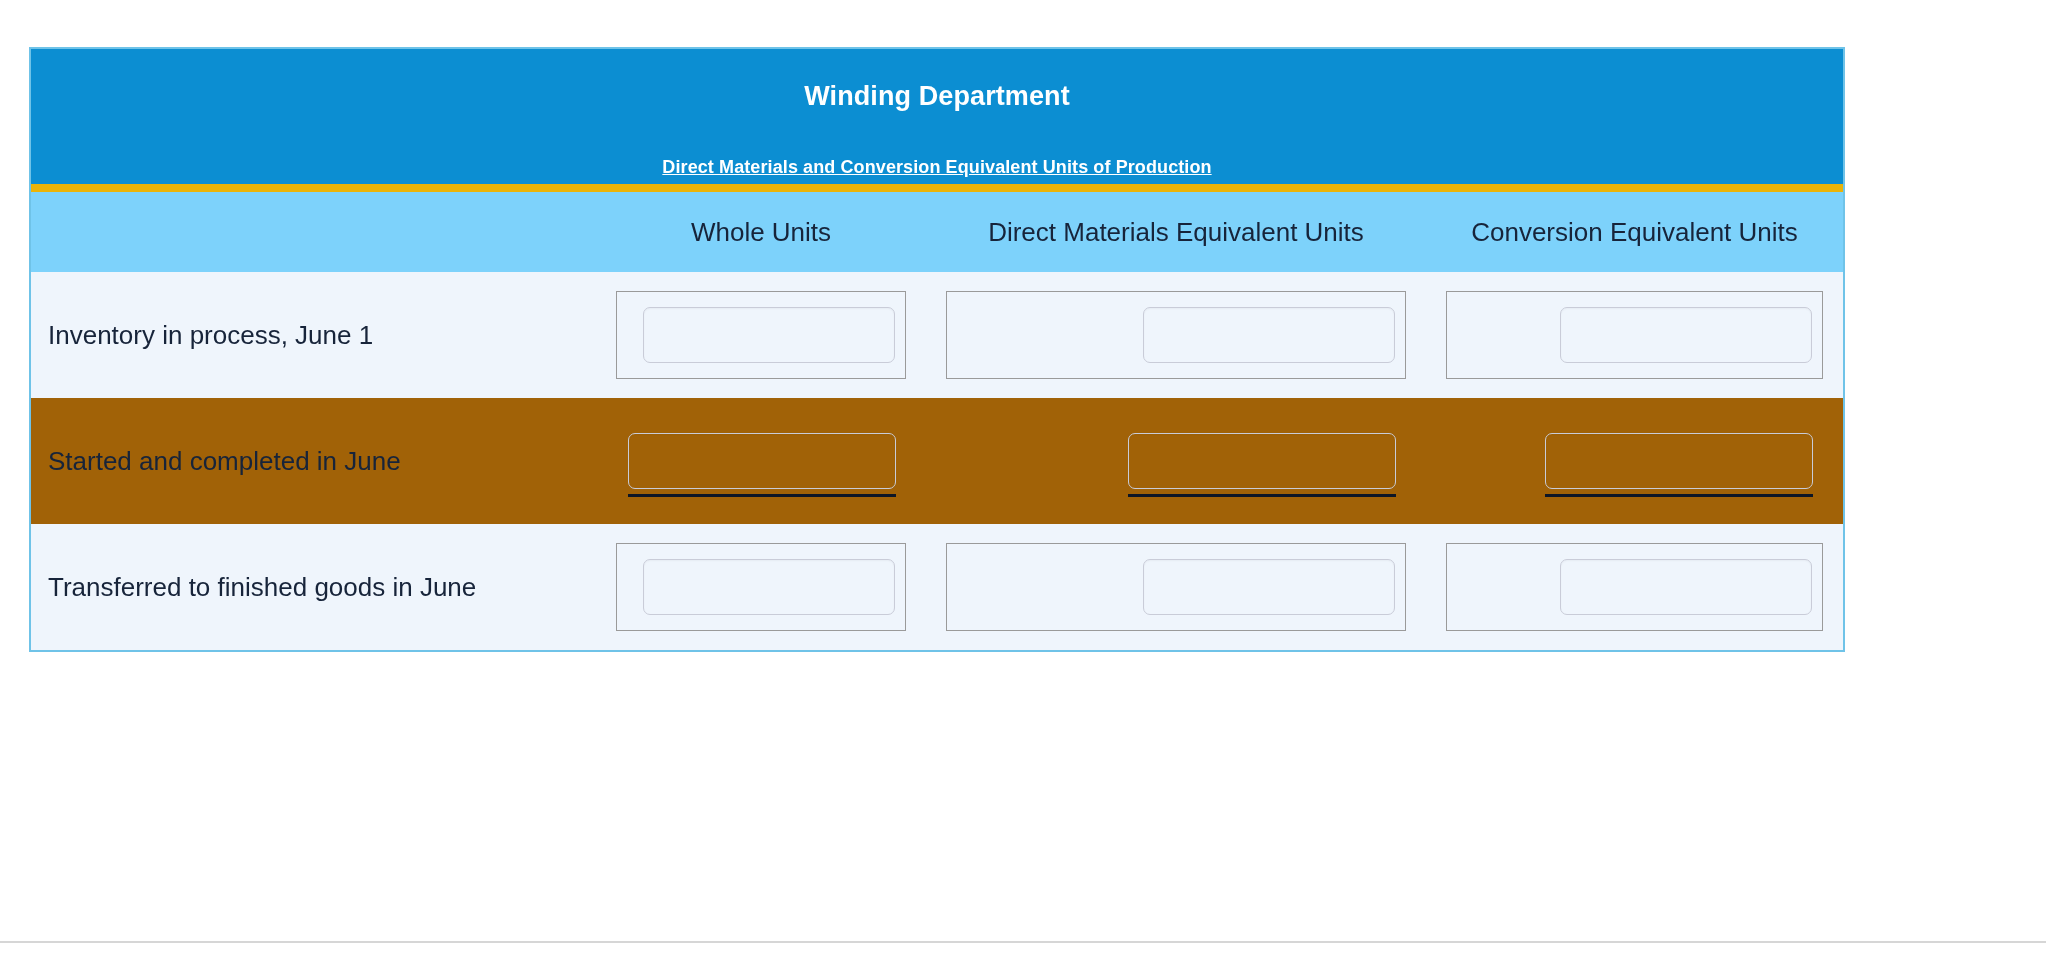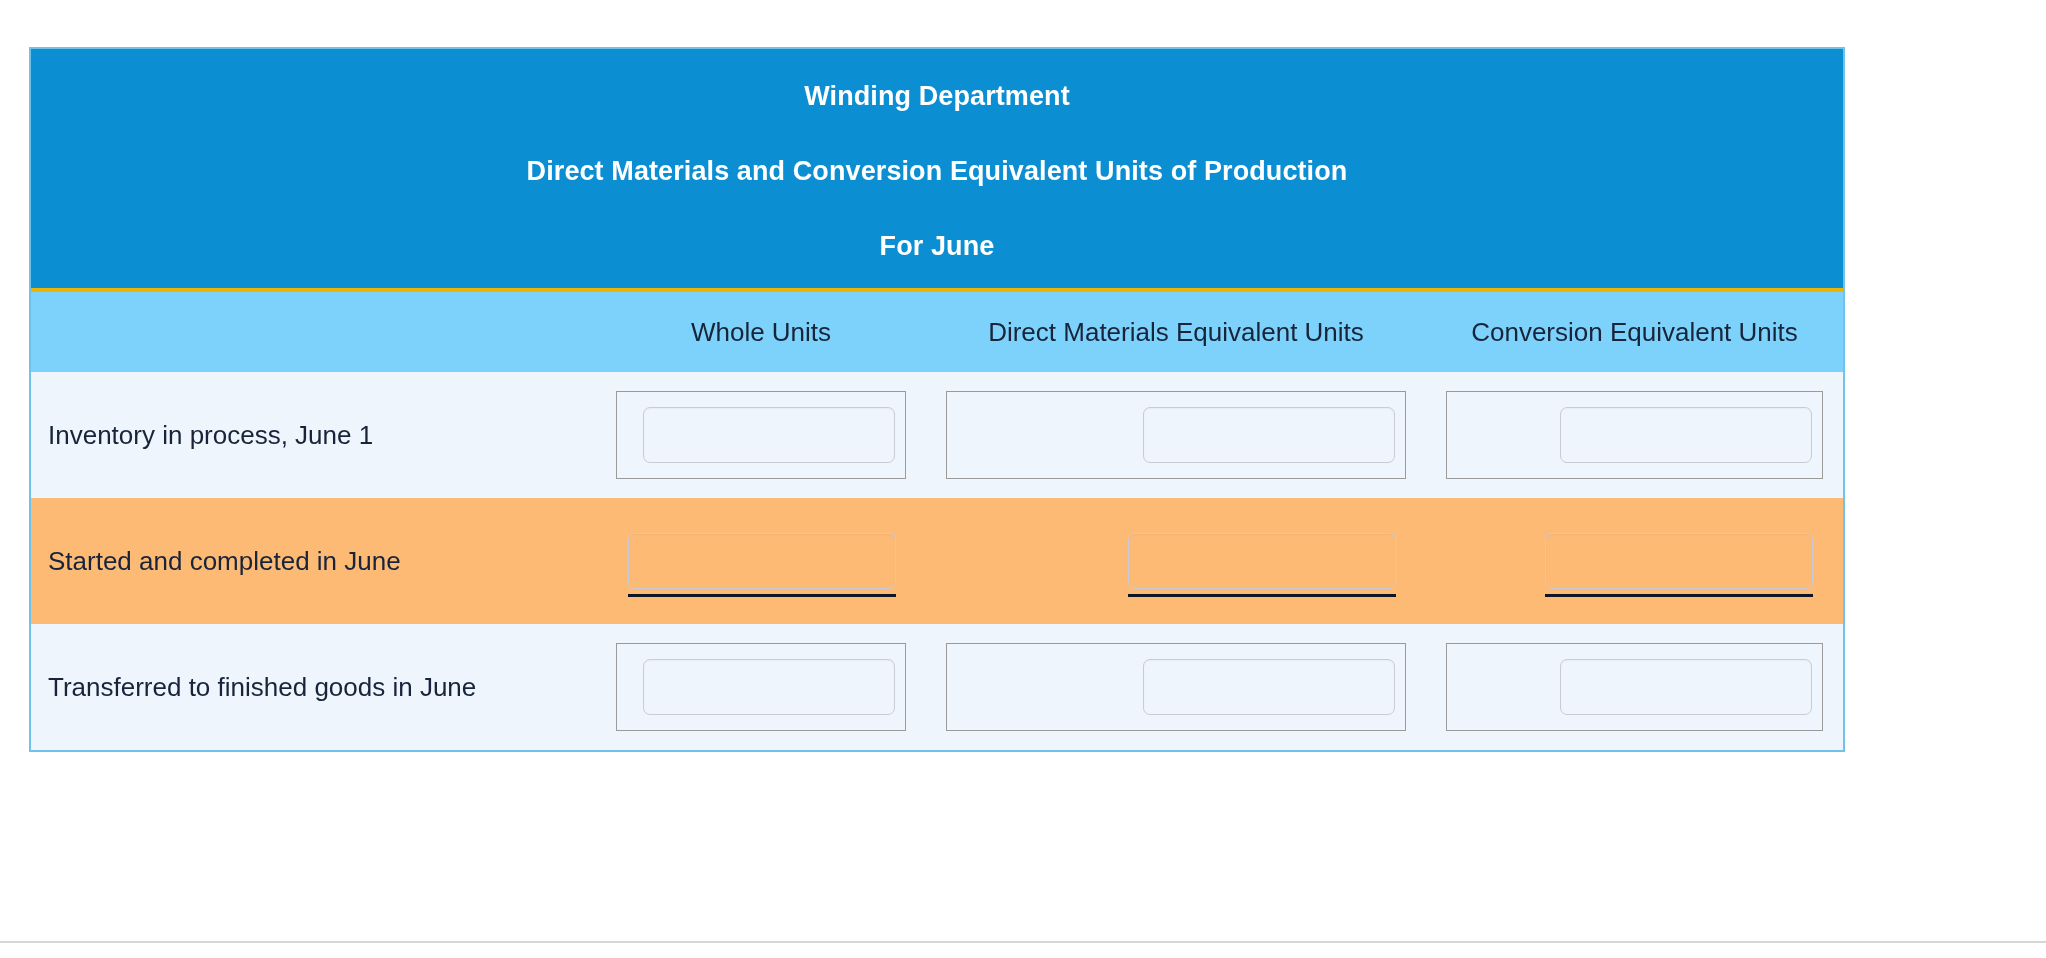--- a/index.html
+++ b/index.html
@@ -30,32 +30,32 @@
     top: 47px;
     width: 1816px;
     border: 2px solid #6fc3e8;
     box-sizing: border-box;
     background: #ffffff;
   }
 
   
   .title-block {
     background: #0c8ed2;
-    border-bottom: 4px solid #eab308;
-    padding: 24px 0 26px 0;
+    border-bottom: 8px solid #eab308;
+    padding: 24px 0 8px 0;
     text-align: center;
   }
   .title-line {
     color: #ffffff;
     font-weight: bold;
     letter-spacing: .1px;
     line-height: 1.0;
   }
   .title-line.l1 { font-size: 27px; margin: 10px 0 0 0; }
-  .title-line.l2 { font-size: 27px; margin: 48px 0 0 0; }
+  .title-line.l2 { font-size: 18px; margin: 48px 0 0 0; text-decoration: underline; }
   .title-line.l3 { font-size: 27px; margin: 48px 0 2px 0; }
 
   
   table.eup {
     border-collapse: collapse;
     width: 100%;
     table-layout: fixed;
   }
   table.eup col.c-label { width: 565px; }
   table.eup col.c-whole { width: 330px; }
@@ -75,21 +75,21 @@
   }
   thead th.h-label { background: #7dd2fb; }
 
   tbody td {
     padding: 16px;
     border: 0;
     vertical-align: middle;
     height: 94px;
   }
   tbody tr.odd  td { background: #eff5fc; }
-  tbody tr.even td { background: #fdba74; }
+  tbody tr.even td { background: #a16207; }
 
   td.lbl {
     font-size: 26px;
     color: #17243a;
     padding-left: 17px;
     white-space: nowrap;
   }
 
   
   td.cell {
@@ -155,21 +155,20 @@
 </head>
 <body>
 
 <div class="page">
 
   <div class="sheet">
 
     <div class="title-block">
       <div class="title-line l1">Winding Department</div>
       <div class="title-line l2">Direct Materials and Conversion Equivalent Units of Production</div>
-      <div class="title-line l3">For June</div>
     </div>
 
     <table class="eup">
       <colgroup>
         <col class="c-label">
           <col class="c-whole">
           <col class="c-dm">
           <col class="c-conv">
       </colgroup>
       <thead>

